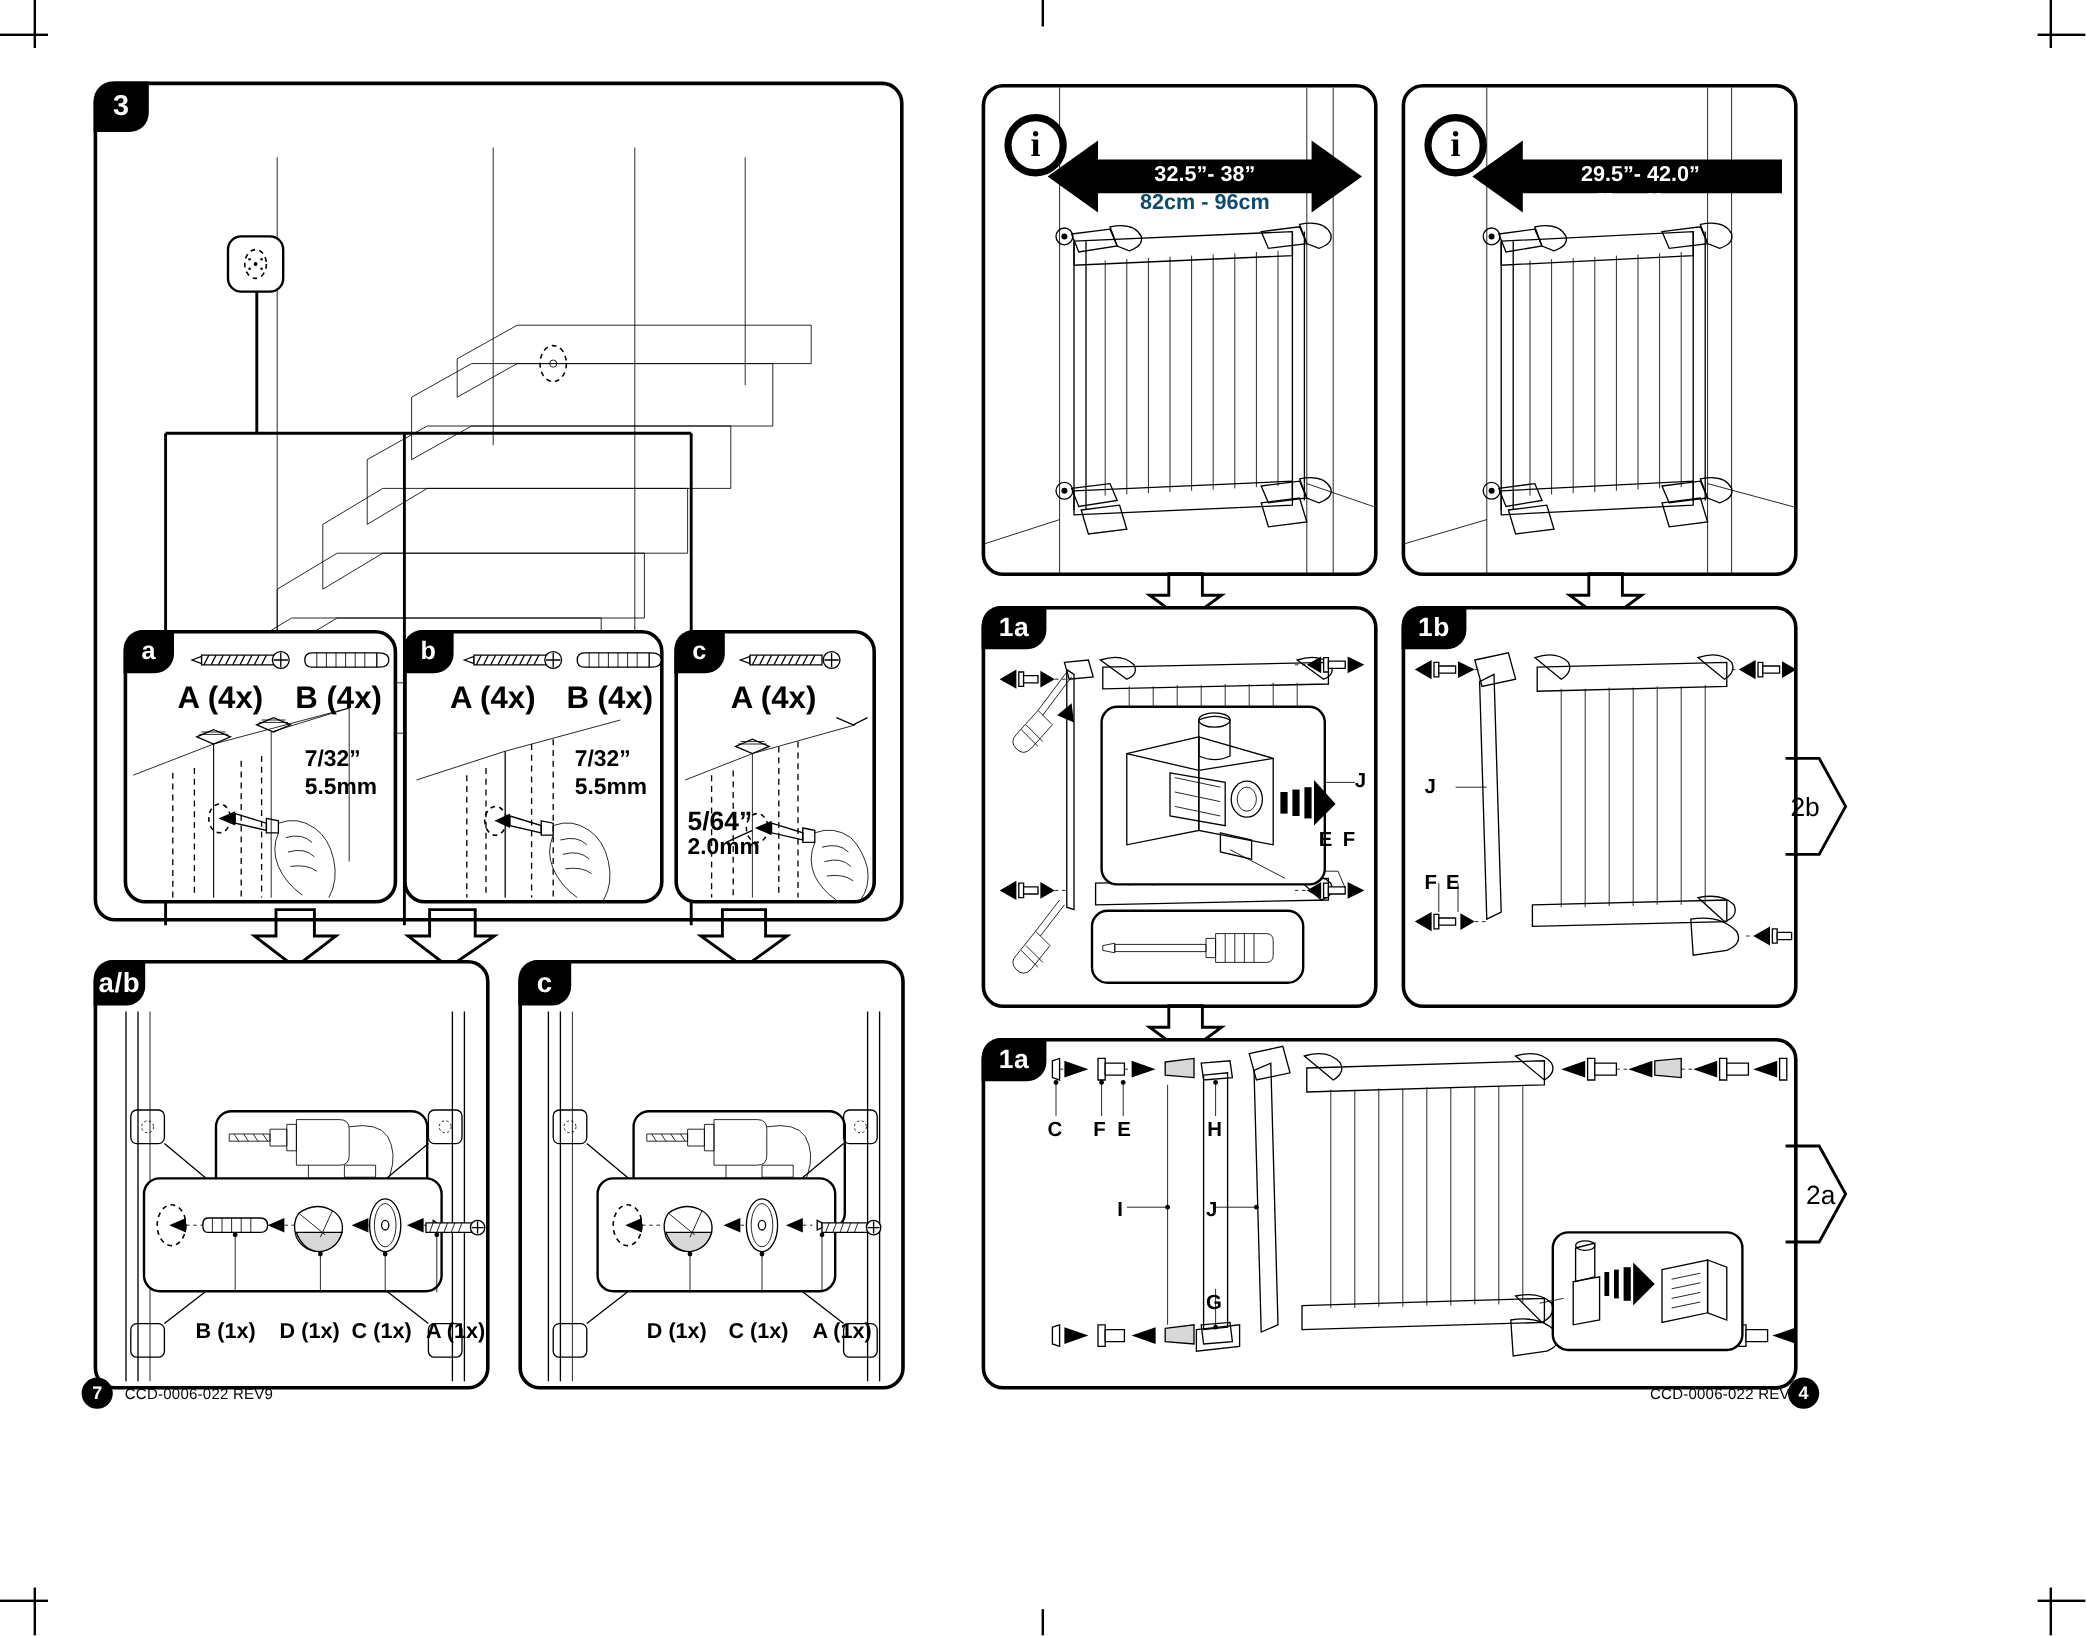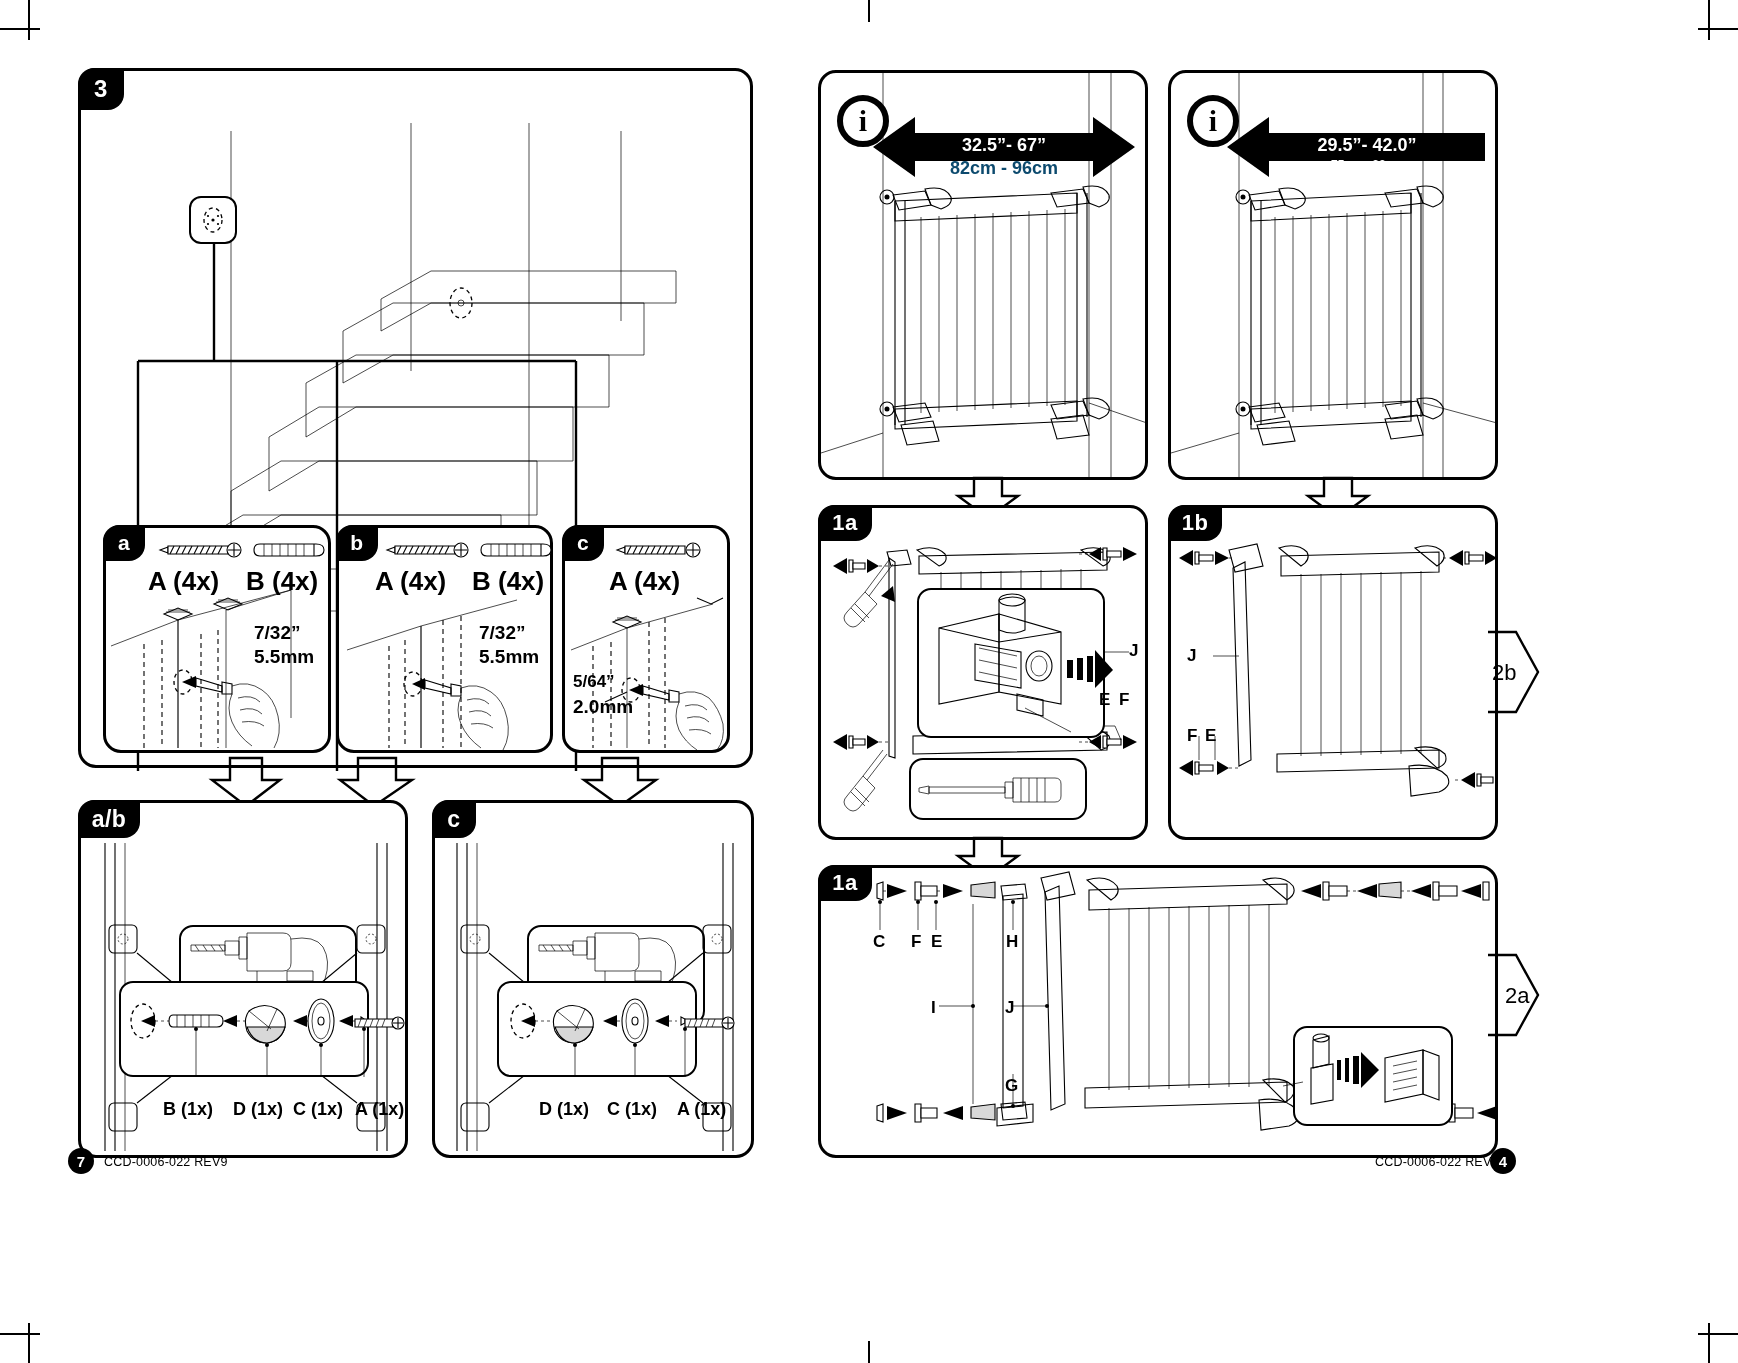--- a/index.html
+++ b/index.html
@@ -257,36 +257,36 @@
       <ellipse class="dashf" cx="66" cy="92" rx="9" ry="12"></ellipse>
       <path class="fb" d="M78 86 L64 92 L78 98 Z"></path>
       <path class="ln" d="M78 88 L104 96 L104 102 L78 96 Z" fill="#fff"></path>
       <path class="ln" d="M104 92 L114 94 L114 104 L104 104 Z" fill="#fff"></path>
       <path class="ln-t" d="M114 96 Q130 90 144 100 Q154 110 158 126 Q160 142 152 152"></path>
       <path class="ln-t" d="M120 108 Q134 104 142 112 M122 120 Q136 116 144 124 M124 132 Q138 130 146 136"></path>
       <path class="ln-t" d="M114 104 Q108 118 114 132 Q120 144 132 152"></path>
 
       <path class="ln" d="M40 104 L62 94"></path>
     </svg>
-    <div class="lbl" style="left:8px; top:144px; font-size:17px;">5/64”</div>
+    <div class="lbl" style="left:8px; top:144px; font-size:22px;">5/64”</div>
     <div class="lbl" style="left:8px; top:168px; font-size:19px;">2.0mm</div>
   </div>
 
   <svg class="flowarrow" style="left:196px; top:758px;" width="100" height="50" viewBox="0 0 100 50">
     <path class="ln-b" fill="#fff" d="M34 0 L34 22 L16 22 L50 48 L84 22 L66 22 L66 0 Z"></path>
   </svg>
   <svg class="flowarrow" style="left:300px; top:758px;" width="120" height="50" viewBox="0 0 120 50">
     <path class="ln-b" fill="#fff" d="M96 0 L96 22 L112 22 L74 48 L40 22 L58 22 L58 0 Z"></path>
   </svg>
   <svg class="flowarrow" style="left:560px; top:758px;" width="110" height="50" viewBox="0 0 110 50">
     <path class="ln-b" fill="#fff" d="M78 0 L78 22 L96 22 L60 48 L24 22 L42 22 L42 0 Z"></path>
   </svg>
 
   <div class="panel" style="left:78px; top:800px; width:330px; height:358px;">
-    <div class="tab" style="width:62px;height:38px;font-size:23px;">
+    <div class="tab" style="width:43px;height:38px;font-size:23px;">
       <span>a/b</span>
     </div>
 
     <div class="panel thin" style="left:98px; top:122px; width:178px; height:100px; border-radius:14px;">
       <svg style="position:absolute;left:2px;top:2px;" width="174" height="96" viewBox="0 0 174 96">
         <g>
           <path class="ln-t" d="M8 16 L42 16 L42 22 L8 22 Z"></path>
           <path class="ln-t" d="M12 16 L16 22 M20 16 L24 22 M28 16 L32 22 M36 16 L40 22"></path>
           <path class="ln-t" d="M42 12 L56 12 L56 26 L42 26 Z"></path>
           <path class="ln-t" d="M56 8 L64 8 L64 30 L56 30 Z"></path>
@@ -498,21 +498,21 @@
       <path class="ln" d="M230 332 L262 328 L268 342 L236 346 Z" fill="#fff"></path>
       <path class="ln" d="M262 326 Q282 322 288 334 Q290 342 278 346 L268 342 Z" fill="#fff"></path>
 
       <path class="ln" d="M80 352 L112 348 L118 368 L86 372 Z" fill="#fff"></path>
       <path class="ln" d="M230 346 L262 342 L268 362 L236 366 Z" fill="#fff"></path>
     </svg>
 
     <svg style="position:absolute;left:52px;top:38px;" width="262" height="72" viewBox="0 0 262 72">
       <path class="fb" d="M0 36 L42 6 L42 22 L220 22 L220 6 L262 36 L220 66 L220 50 L42 50 L42 66 Z"></path>
     </svg>
-    <div class="lbl lbl-ctr" style="left:88px; top:62px; width:190px; color:#fff; font-size:18px; text-shadow:none;">32.5”- 67”</div>
+    <div class="lbl lbl-ctr" style="left:88px; top:62px; width:190px; color:#fff; font-size:18px; text-shadow:none;">32.5”- 38”</div>
     <div class="lbl lbl-ctr" style="left:88px; top:85px; width:190px; color:#0c4a6e; font-size:18px;">82cm - 96cm</div>
 
     <div class="infocircle" style="left:16px; top:22px; width:52px; height:52px; font-size:30px;">
       <span>i</span>
     </div>
   </div>
 
   <div class="panel" style="left:1168px; top:70px; width:330px; height:410px;">
     <svg style="position:absolute;left:0;top:0;" width="326" height="406" viewBox="0 0 326 406">
       <path class="ln-t" d="M68 0 L68 406"></path>

